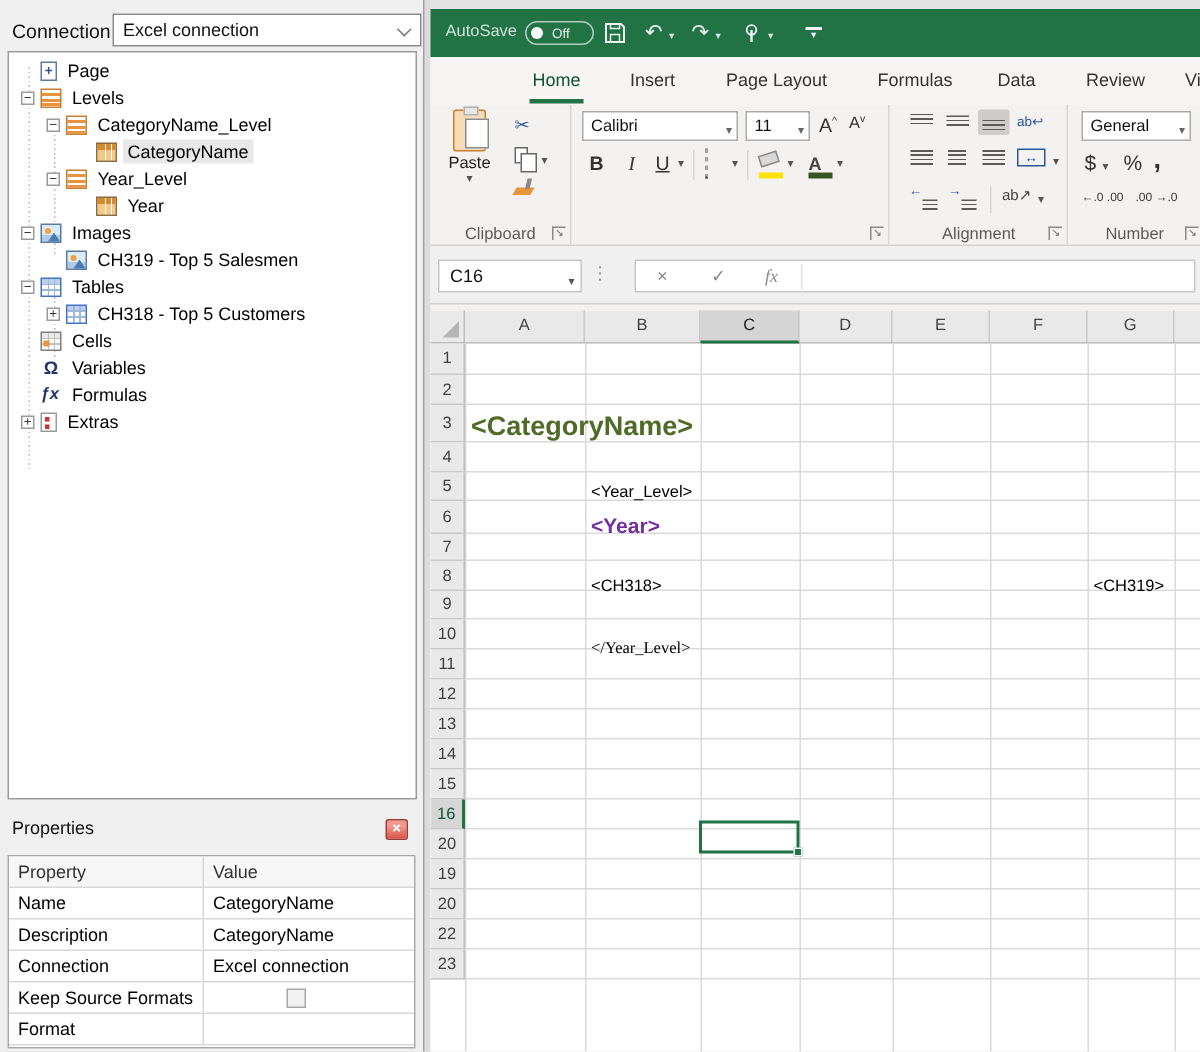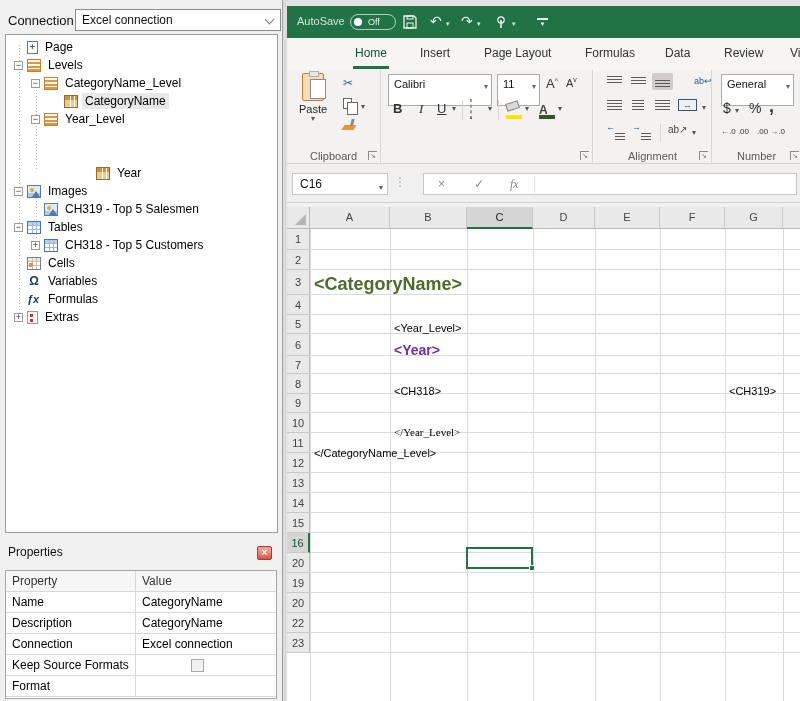--- a/index.html
+++ b/index.html
@@ -89,21 +89,21 @@
   .tab.active { color:#0f5132; border-bottom:3px solid #217346; }
 
   #ribbon { position:absolute; left:0; top:70px; width:513px; height:94px; background:#f3f2f1;
     border-bottom:1px solid #d4d1ce; }
   .rgroup { position:absolute; top:0; height:93px; border-right:1px solid #d8d5d2; }
   .glabel { position:absolute; bottom:1px; left:0; right:0; text-align:center;
     font-size:11px; color:#5c5a58; }
   .launcher { position:absolute; bottom:3px; right:3px; width:9px; height:9px;
     border-top:1px solid #8a8a8a; border-left:1px solid #8a8a8a;
     font-size:7px; line-height:8px; color:#6a6a6a; text-align:center; }
-  .combo { position:absolute; height:32px; background:#fff; border:1px solid #ababab;
+  .combo { position:absolute; height:20px; background:#fff; border:1px solid #ababab;
     font-size:11px; line-height:18px; padding-left:5px; color:#111; }
   .combo .dd { position:absolute; right:3px; top:3px; font-size:8px; color:#666; }
   .rbtn { position:absolute; font-size:13px; color:#333; }
   .dd { font-size:8px; color:#555; }
   .vsep { position:absolute; width:1px; background:#d8d5d2; }
 
   
   #paste-btn { position:absolute; left:4px; top:3px; width:44px; height:66px; text-align:center; }
   #paste-clip { margin:0 auto; width:22px; height:28px; border:1px solid #c87e2e;
     border-radius:2px; background:#f8dcb8; position:relative; }
@@ -205,21 +205,21 @@
         </div>
         <div class="titem sel" style="padding-left: 58px;">
           <span class="ticon field-icon"></span>
           <span class="lbl">CategoryName</span>
         </div>
         <div class="titem" style="padding-left: 25px;">
           <span class="exp">−</span>
           <span class="ticon level-icon"></span>
           <span class="lbl">Year_Level</span>
         </div>
-        <div class="titem" style="padding-left: 90px; margin-top: 36px;">
+        <div class="titem" style="padding-left: 58px;">
           <span class="ticon field-icon"></span>
           <span class="lbl">Year</span>
         </div>
         <div class="titem" style="padding-left: 8px;">
           <span class="exp">−</span>
           <span class="ticon image-icon"></span>
           <span class="lbl">Images</span>
         </div>
         <div class="titem" style="padding-left: 25px;">
           <span class="spc"></span>
@@ -386,21 +386,21 @@
     <div class="rgroup" style="left:307px; width:118px;">
       <span class="aicon" style="left:10px; top:3px;">
           <div class="lines" style="height:7px;"></div>
         </span>
       <span class="aicon" style="left:34px; top:3px;">
           <div class="lines" style="height:9px; margin-top:4px;"></div>
         </span>
       <span class="aicon sel" style="left:58px; top:3px;">
           <div class="lines" style="height:7px; margin-top:7px;"></div>
         </span>
-      <span class="aicon blue" style="left:84px; top:3px; font-size:9px; line-height:16px;margin-left:16px;">ab↩</span>
+      <span class="aicon blue" style="left:84px; top:3px; font-size:9px; line-height:16px;">ab↩</span>
       <span class="aicon" style="left:10px; top:27px;">
           <div class="lines"></div>
         </span>
       <span class="aicon" style="left:34px; top:27px;">
           <div class="lines" style="width:12px; margin-left:4px;"></div>
         </span>
       <span class="aicon" style="left:58px; top:27px;">
           <div class="lines"></div>
         </span>
       <span class="aicon" style="left:84px; top:27px;">
@@ -529,18 +529,17 @@
         <div class="vline" style="left: 308px;"></div>
         <div class="vline" style="left: 373px;"></div>
         <div class="vline" style="left: 438px;"></div>
         <div class="vline" style="left: 496px;"></div>
         <span class="celltxt category" style="left: 23px; top: 43px; line-height: 25px; color: rgb(78, 107, 40);">&lt;CategoryName&gt;</span>
         <span class="celltxt plain" style="left: 103px; top: 90px; line-height: 19px;">&lt;Year_Level&gt;</span>
         <span class="celltxt year" style="left: 103px; top: 110px; line-height: 22px; color: rgb(112, 48, 160);">&lt;Year&gt;</span>
         <span class="celltxt plain" style="left: 103px; top: 152px; line-height: 20px;">&lt;CH318&gt;</span>
         <span class="celltxt plain" style="left: 438px; top: 152px; line-height: 20px;">&lt;CH319&gt;</span>
         <span class="celltxt plain" style="left: 103px; top: 193px; line-height: 20px; font-family: Liberation Serif, serif;">&lt;/Year_Level&gt;</span>
-        <span class="celltxt plain" style="left: 23px; top: 214px; line-height: 20px;">&lt;/CategoryName_Level&gt;</span>
         <div id="sel-box" style="left: 179px; top: 318px; width: 67px; height: 22px;"></div>
         <div id="sel-handle" style="left: 242px; top: 336px;"></div>
       </div>
   </div>
 </div>
 
 </body></html>

